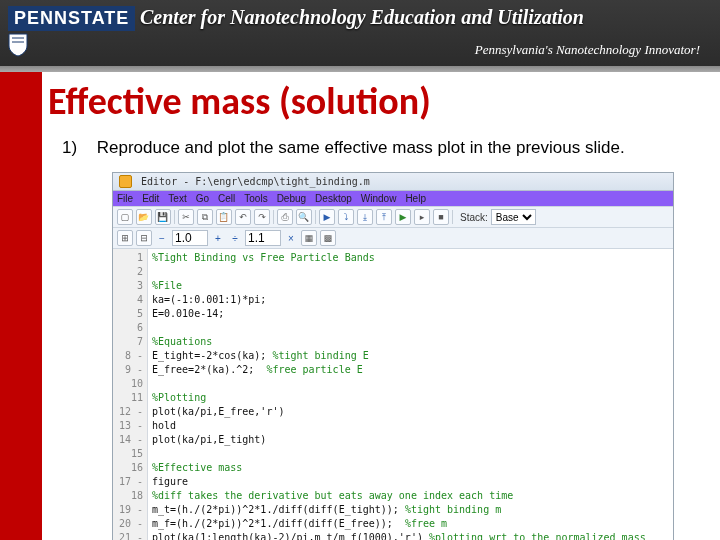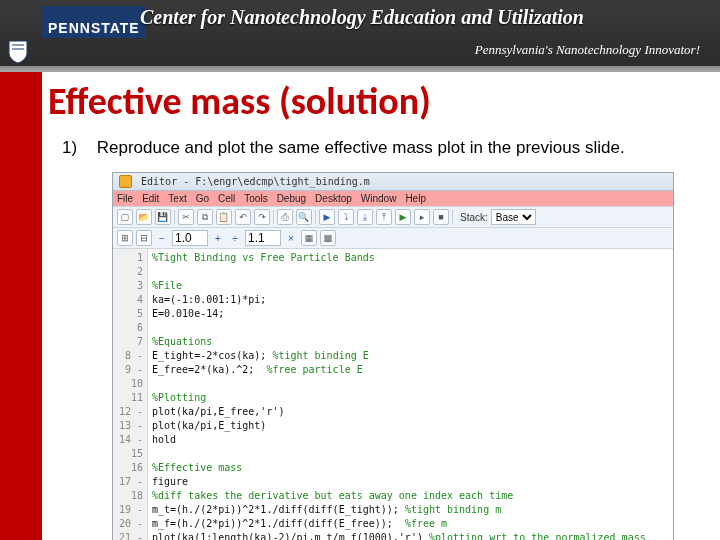--- a/index.html
+++ b/index.html
@@ -1,39 +1,39 @@
 <!DOCTYPE html>
 <html><head>
 <meta charset="utf-8">
 <style>
   html,body{margin:0;padding:0;font-family:"Segoe UI",Arial,sans-serif;background:#fff;color:#000;}
   .slide{width:720px;height:540px;position:relative;overflow:hidden;background:#fff;}
 
   
   .banner{height:72px;background:linear-gradient(#3a3a3a,#2a2a2a);position:relative;color:#fff;}
   .banner .logo{position:absolute;left:8px;top:6px;width:100px;}
-  .banner .logo-text{font-weight:bold;font-size:14px;letter-spacing:1px;background:#1a3a6e;padding:14px 6px 2px 6px;display:inline-block;margin-left:34px;}
+  .banner .logo-text{font-weight:bold;font-size:18px;letter-spacing:1px;background:#1a3a6e;padding:2px 6px 2px 6px;display:inline-block;}
   .banner .shield{width:20px;height:24px;margin-top:2px;display:inline-block;}
   .banner .center-title{position:absolute;left:140px;top:6px;font-size:20px;font-style:italic;font-family:Georgia,serif;font-weight:bold;text-shadow:0 1px 2px #000;}
   .banner .tagline{position:absolute;right:20px;top:42px;font-style:italic;font-size:13px;font-family:Georgia,serif;}
   .banner .bar{position:absolute;left:0;right:0;bottom:0;height:6px;background:linear-gradient(#888,#aaa);}
 
   .redbar{position:absolute;left:0;top:72px;width:42px;bottom:0;background:#c00000;}
 
   .content{position:absolute;left:42px;top:72px;right:0;bottom:0;padding:0;}
   .title{font-size:38px;color:#c00000;font-weight:700;padding:6px 0 14px 6px;font-family:Calibri,Arial,sans-serif;}
   .item{padding:0 30px 0 20px;font-size:17px;}
   .item .num{display:inline-block;width:30px;vertical-align:top;}
   .item .txt{display:inline-block;width:560px;}
 
   
   .editor{margin:14px 0 0 70px;width:560px;border:1px solid #9aa7b3;background:#fff;font-family:Consolas,monospace;}
   .editor .titlebar{background:linear-gradient(#e8eef6,#d8e2ee);border-bottom:1px solid #b5c0cd;font-size:10px;padding:2px 6px;color:#333;}
   .editor .titlebar .eicon{display:inline-block;width:11px;height:11px;background:#f5b030;border:1px solid #c08000;border-radius:2px;margin-right:3px;vertical-align:middle;}
-  .editor .menubar{background:#fca5a5;border-bottom:1px solid #cdd6e0;font-size:10px;padding:2px 4px;font-family:"Segoe UI",Arial,sans-serif;color:#222;}
+  .editor .menubar{background:#8b5cf6;border-bottom:1px solid #cdd6e0;font-size:10px;padding:2px 4px;font-family:"Segoe UI",Arial,sans-serif;color:#222;}
   .editor .menubar span{margin-right:9px;}
   .editor .toolbar{background:#eef3f9;border-bottom:1px solid #cdd6e0;padding:2px 4px;display:flex;align-items:center;gap:3px;flex-wrap:nowrap;font-size:10px;font-family:"Segoe UI",Arial,sans-serif;}
   .tb{width:14px;height:14px;border:1px solid #b5c0cd;background:#fafcff;border-radius:2px;display:flex;align-items:center;justify-content:center;font-size:9px;color:#555;}
   .tb.blue{color:#2a5db0;}
   .tb.green{color:#2d8a2d;}
   .tb.sep{width:1px;height:14px;background:#c5ced8;border:none;border-radius:0;}
   .toolbar .stack-label{color:#333;font-size:10px;margin-left:4px;}
   .toolbar select{font-size:10px;height:16px;border:1px solid #b5c0cd;background:#fff;}
   .toolbar2{background:#eef3f9;border-bottom:1px solid #cdd6e0;padding:2px 4px;display:flex;align-items:center;gap:3px;font-size:10px;font-family:"Segoe UI",Arial,sans-serif;}
   .toolbar2 .nav{width:14px;height:14px;display:flex;align-items:center;justify-content:center;color:#2a5db0;}
@@ -150,22 +150,22 @@
             <div class="c">%File</div>
             <div>ka=(-1:0.001:1)*pi;</div>
             <div>E=0.010e-14;</div>
             <div></div>
             <div class="c">%Equations</div>
             <div>E_tight=-2*cos(ka); <span class="c">%tight binding E</span></div>
             <div>E_free=2*(ka).^2;  <span class="c">%free particle E</span></div>
             <div></div>
             <div class="c">%Plotting</div>
             <div>plot(ka/pi,E_free,'r')</div>
+            <div>hold</div>
             <div>plot(ka/pi,E_tight)</div>
-            <div>hold</div>
             <div></div>
             <div class="c">%Effective mass</div>
             <div>figure</div>
             <div class="c">%diff takes the derivative but eats away one index each time</div>
             <div>m_t=(h./(2*pi))^2*1./diff(diff(E_tight)); <span class="c">%tight binding m</span></div>
             <div>m_f=(h./(2*pi))^2*1./diff(diff(E_free));  <span class="c">%free m</span></div>
             <div>plot(ka(1:length(ka)-2)/pi,m_t/m_f(1000),'r') <span class="c">%plotting wrt to the normalized mass</span></div>
           </div>
       </div>
     </div>

